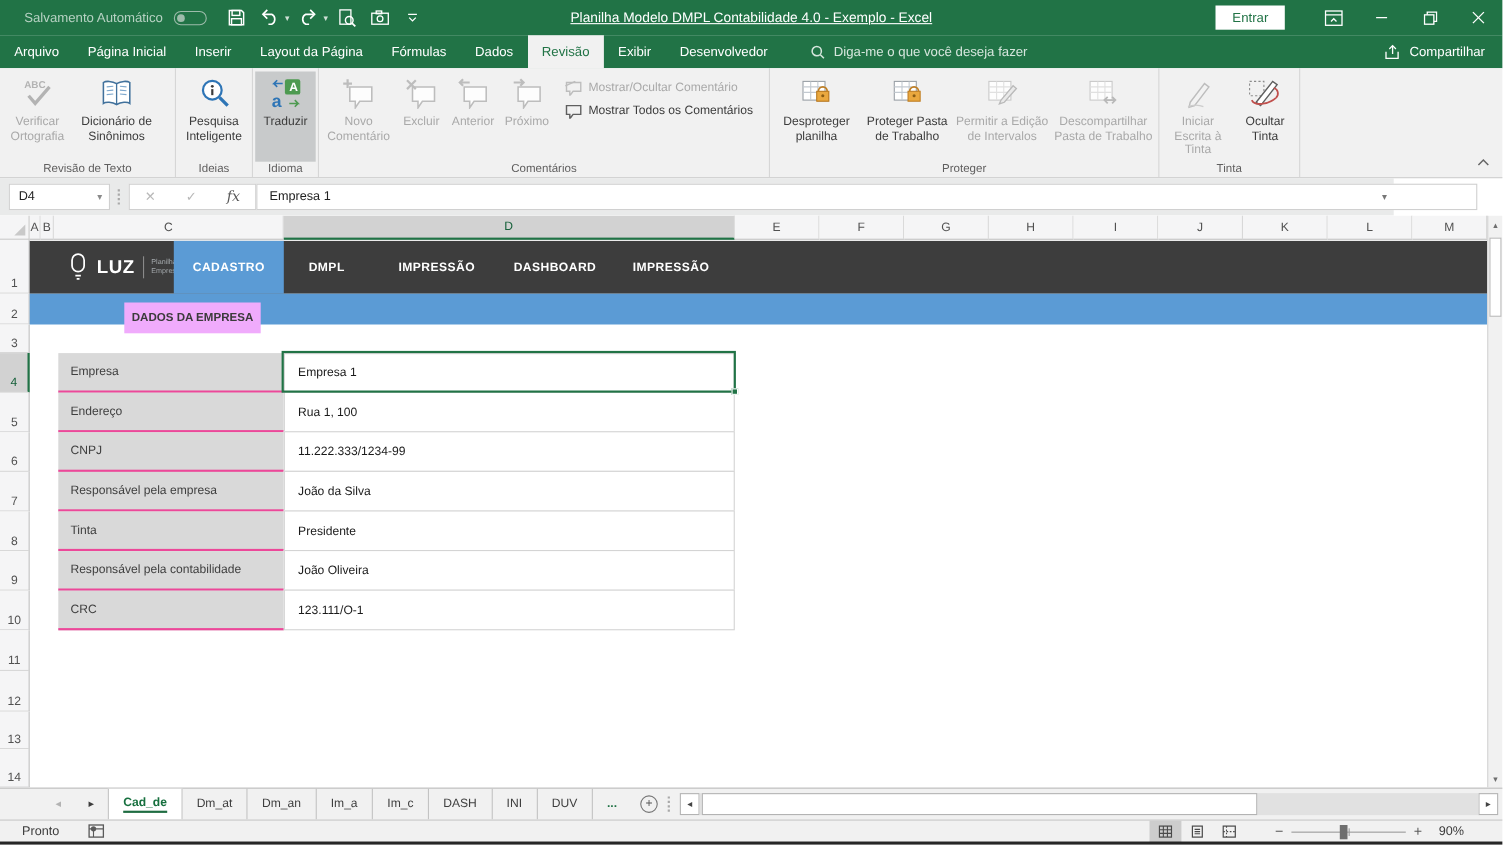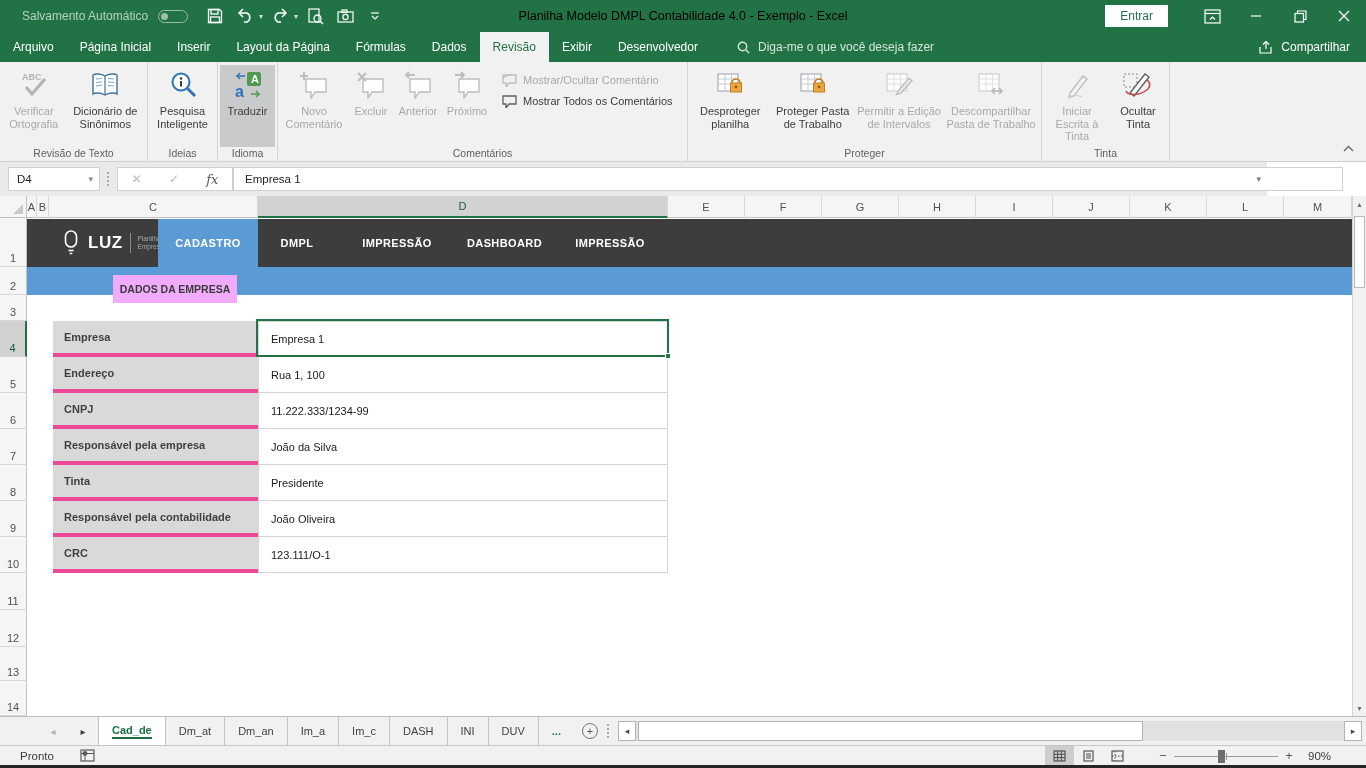--- a/index.html
+++ b/index.html
@@ -8,21 +8,21 @@
   .app { position:relative; width:1366px; height:768px; overflow:hidden; }
 
   
   .titlebar { position:absolute; left:0; top:0; width:1366px; height:32px; background:#217346; display:flex; align-items:center; color:#fff; }
   .autosave-label { margin-left:22px; font-size:12px; color:#b7d2c3; }
   .toggle { margin-left:10px; width:30px; height:13px; border:1px solid #9dbcab; border-radius:7px; position:relative; }
   .toggle .knob { position:absolute; left:2px; top:2px; width:7px; height:7px; border-radius:50%; background:#9dbcab; }
   .qat { display:flex; align-items:center; margin-left:14px; gap:4px; }
   .qat .qbtn { width:26px; height:24px; display:flex; align-items:center; justify-content:center; }
   .qat .caret { font-size:8px; color:#cfe0d6; margin-left:-3px; }
-  .title-text { position:absolute; left:0; right:0; text-align:center; font-size:12.5px; color:#000000; pointer-events:none; }
+  .title-text { position:absolute; left:0; right:0; text-align:center; font-size:12.5px; color:#ffffff; pointer-events:none;text-decoration:underline; }
   .tb-right { position:absolute; right:0; top:0; height:32px; display:flex; align-items:center; }
   .entrar-btn { background:#fff; color:#217346; font-size:12px; padding:4px 15px; margin-right:22px; }
   .winbtn { width:44px; height:32px; display:flex; align-items:center; justify-content:center; }
 
   
   .menubar { position:absolute; left:0; top:32px; width:1366px; height:30px; background:#217346; display:flex; align-items:stretch; color:#fff; }
   .mtab { font-size:12px; padding:0 13px; display:flex; align-items:center; color:#fff; }
   .mtab.active { background:#f1f1f1; color:#217346; }
   .tellme { display:flex; align-items:center; gap:8px; margin-left:26px; font-size:12px; color:#d6e6dd; }
   .share { position:absolute; right:16px; top:0; height:30px; display:flex; align-items:center; gap:7px; font-size:12px; color:#fff; }
@@ -66,21 +66,21 @@
   .brand { position:absolute; left:34px; top:0; height:100%; display:flex; align-items:center; gap:7px; }
   .brand .word { color:#fff; font-size:17px; font-weight:bold; letter-spacing:.5px; }
   .brand .vdiv { width:1px; height:20px; background:#8a8a8a; }
   .brand .tag { font-size:6.5px; color:#a3a8ab; line-height:1.3; }
   .navitem { position:absolute; top:0; height:100%; display:flex; align-items:center; justify-content:center; color:#fff; font-size:11px; font-weight:bold; letter-spacing:.4px; }
   .navitem.active { background:#5b9bd5; }
   .bluebar { position:absolute; left:27px; top:71px; width:1325px; height:28px; background:#5b9bd5; }
   .sectiontab { position:absolute; left:113px; top:79px; width:124px; height:28px; background:#f0abfc; display:flex; align-items:center; justify-content:center; font-size:10.5px; font-weight:bold; color:#3b3b3b; }
   .form { position:absolute; left:53px; top:125px; width:615px; }
   .frow { display:flex; height:36px; }
-  .flabel { width:205px; background:#d9d9d9; border-bottom:4px solid #ec4899; display:flex; align-items:center; padding-left:11px; font-size:11px; font-weight:bold; color:#404040; }
+  .flabel { width:205px; background:#d9d9d9; border-bottom:2px solid #ec4899; display:flex; align-items:center; padding-left:11px; font-size:11px; font-weight:normal; color:#404040; }
   .fval { width:410px; background:#fff; border:1px solid #d4d4d4; margin-top:-1px; display:flex; align-items:center; padding-left:12px; font-size:11px; color:#1a1a1a; }
   .frow:first-child .fval { margin-top:0; }
   .selection { position:absolute; left:256px; top:123px; width:413px; height:38px; border:2px solid #217346; pointer-events:none; }
   .selection .handle { position:absolute; right:-4px; bottom:-4px; width:6px; height:6px; background:#217346; border:1px solid #fff; }
 
   
   .vscroll { position:absolute; left:1352px; top:0; width:14px; height:520px; background:#f1f1f1; border-left:1px solid #d4d4d4; }
   .vscroll .arr { width:100%; height:16px; display:flex; align-items:center; justify-content:center; font-size:8px; color:#6e6e6e; }
   .vscroll .thumb { position:absolute; left:1px; top:20px; width:11px; height:72px; background:#fff; border:1px solid #b9b9b9; }
   .vscroll .arr.bot { position:absolute; bottom:0; }
@@ -221,21 +221,21 @@
           <path d="M2 7 v6 h11 v-6" fill="none" stroke="#fff" stroke-width="1.2"></path>
           <path d="M5 4.5 L8 1.5 L11 4.5" fill="none" stroke="#fff" stroke-width="1.2"></path>
           <line x1="8" y1="1.8" x2="8" y2="9" stroke="#fff" stroke-width="1.2"></line>
         </svg>
       <span>Compartilhar</span>
     </span>
   </div>
 
   <div class="ribbon">
 
-    <div class="rgroup" style="width:148px">
+    <div class="rgroup" style="width:160px">
       <div class="rbtn dis" style="width:64px">
         <span class="ic">
             <svg width="30" height="30" viewBox="0 0 30 30">
               <text x="3" y="10" font-size="9" font-weight="bold" fill="#b3b3b3">ABC</text>
               <path d="M7 17 L13 24 L26 9" fill="none" stroke="#b3b3b3" stroke-width="3"></path>
             </svg>
           </span>
         <span class="lb">Verificar Ortografia</span>
       </div>
       <div class="rbtn" style="width:80px">

